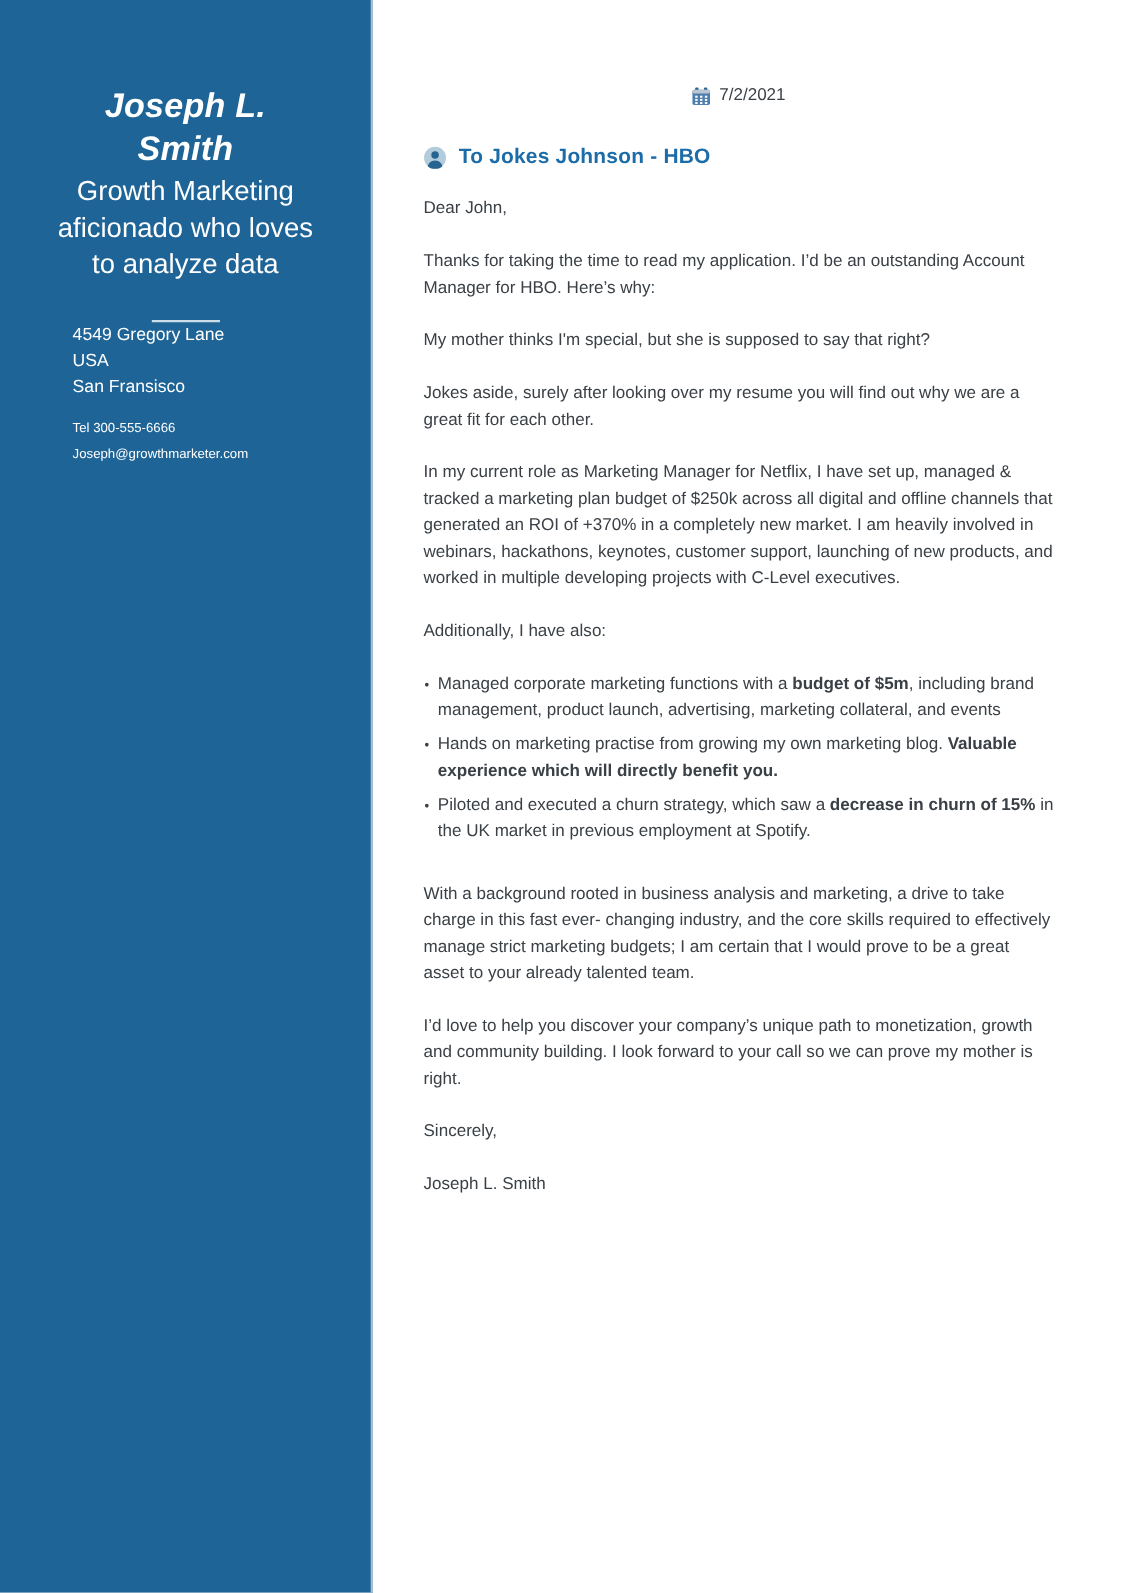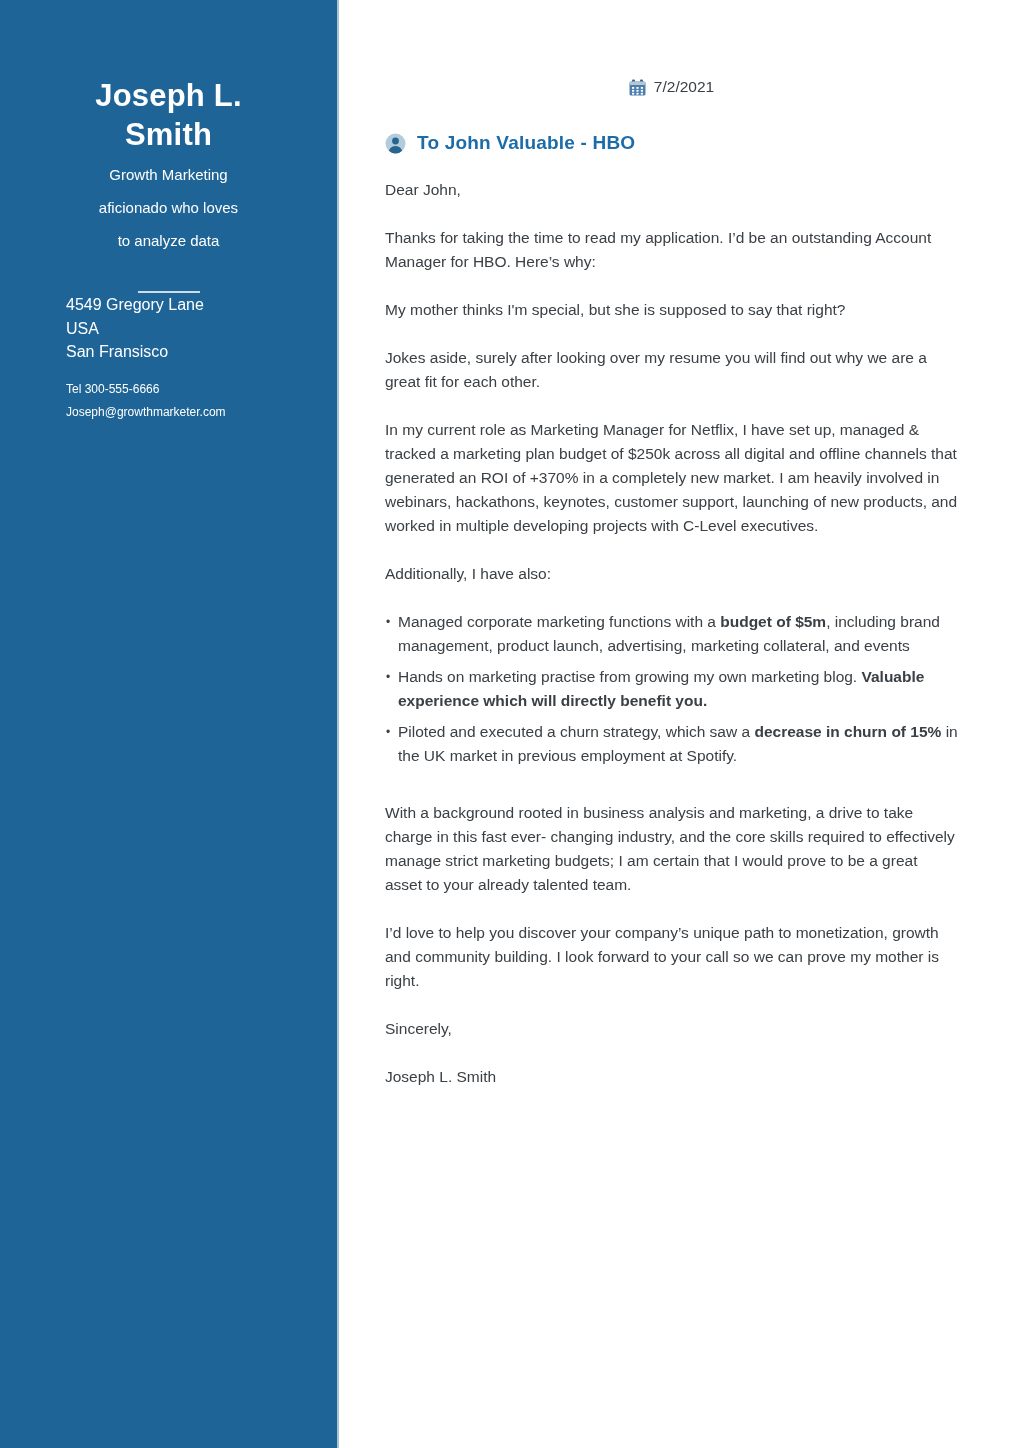--- a/index.html
+++ b/index.html
@@ -17,25 +17,25 @@
     position: absolute; left: 0; top: 0;
     width: 339px; height: 1448px;
     background: #1e6496;
     border-right: 2px solid #a9c3d6;
     box-sizing: border-box;
     color: #ffffff;
   }
   .sidebar-inner { padding-top: 76px; }
   .name {
     font-size: 31px; font-weight: bold; line-height: 39px;
-    text-align: center; letter-spacing: 0.2px;
+    text-align: center; letter-spacing: 0.2px; font-style: italic;
   }
   .tagline {
     margin-top: 4px;
-    font-size: 15px; line-height: 33px;
+    font-size: 25px; line-height: 33px;
     text-align: center; font-weight: 400;
   }
   .side-divider {
     width: 62px; height: 0;
     border-top: 2px solid rgba(255,255,255,0.78);
     margin: 34px auto 0 auto;
   }
   .address-block { padding-left: 66px; font-size: 16px; line-height: 23.5px; }
   .contact-block { margin-top: 14px; padding-left: 66px; font-size: 12px; line-height: 23.5px; }
 
@@ -134,21 +134,21 @@
               <circle cx="10.5" cy="10.5" r="10"></circle>
             </clipPath>
           </defs>
         <circle cx="10.5" cy="10.5" r="10" fill="#b3ccdc"></circle>
         <g clip-path="url(#pc)" fill="#27648f">
           <circle cx="10.5" cy="8" r="3.4"></circle>
           <path d="M 3.5 21 C 3.5 15.8 6.5 13 10.5 13 C 14.5 13 17.5 15.8 17.5 21 Z"></path>
         </g>
       </svg>
     </span>
-    <span>To John Valuable - HBO</span>
+    <span>To Jokes Johnson - HBO</span>
   </div>
 
   <div class="letter-body">
     <p>Dear John,</p>
     <div id="paragraphs-before">
         <p>Thanks for taking the time to read my application. I’d be an outstanding Account Manager for HBO. Here’s why:</p>
         <p>My mother thinks I'm special, but she is supposed to say that right?</p>
         <p>Jokes aside, surely after looking over my resume you will find out why we are a great fit for each other.</p>
         <p>In my current role as Marketing Manager for Netflix, I have set up, managed &amp; tracked a marketing plan budget of $250k across all digital and offline channels that generated an ROI of +370% in a completely new market. I am heavily involved in webinars, hackathons, keynotes, customer support, launching of new products, and worked in multiple developing projects with C-Level executives.</p>
         <p>Additionally, I have also:</p>

